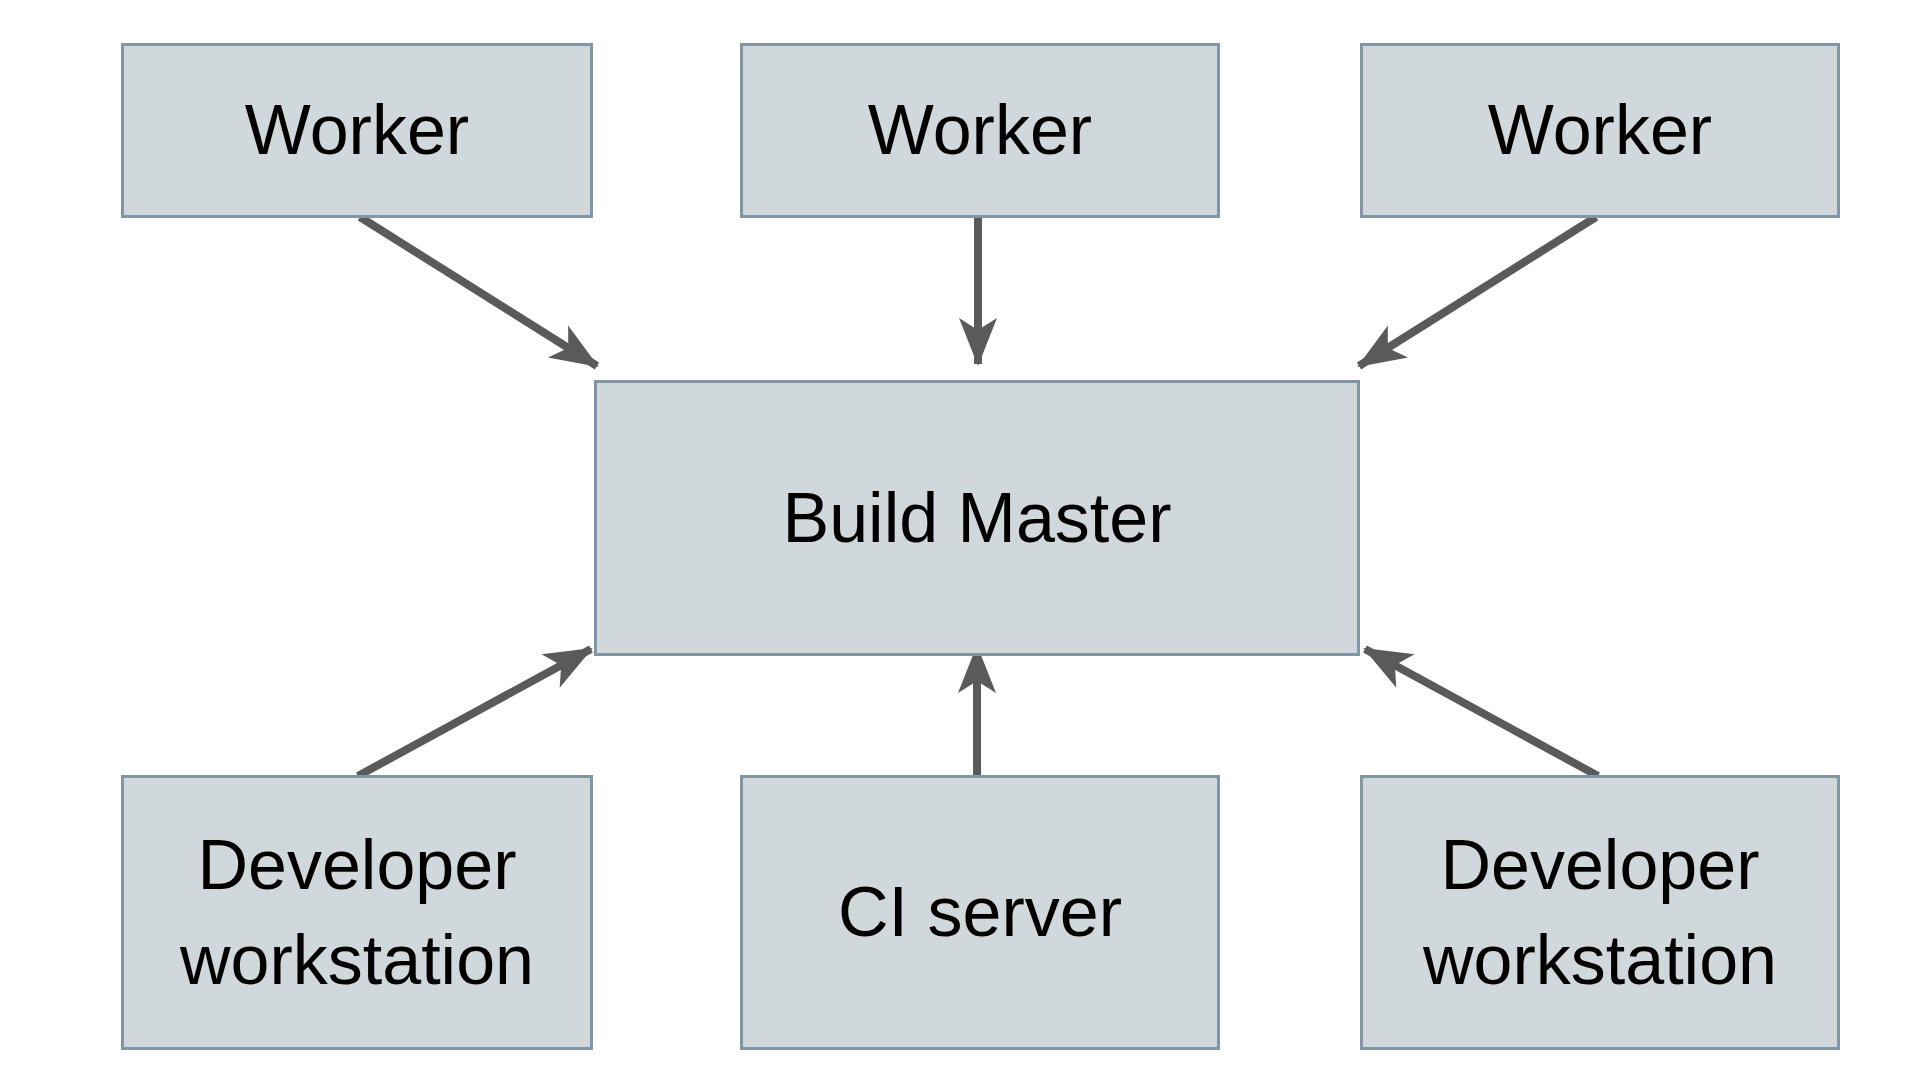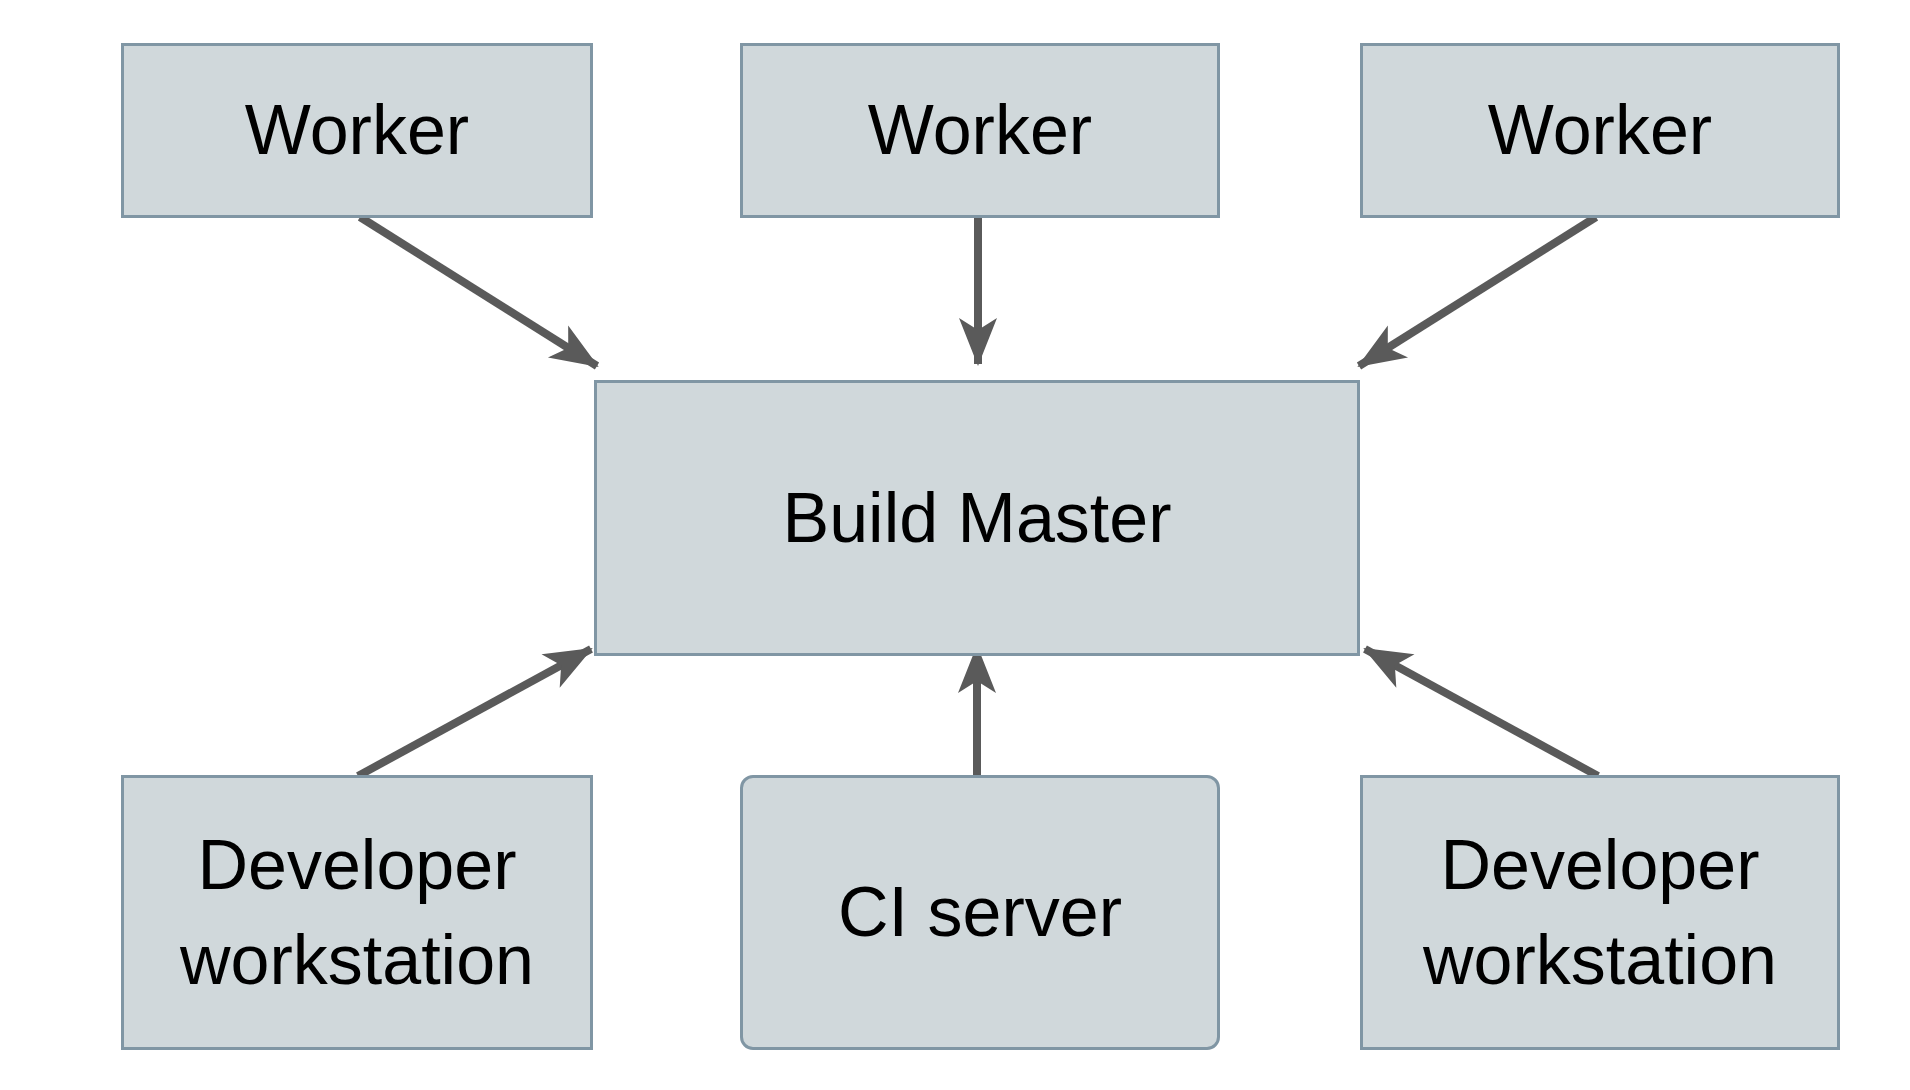--- a/index.html
+++ b/index.html
@@ -30,21 +30,21 @@
     color:var(--text);
     font-size:70px;
     line-height:1.35;
     padding:0 18px;
   }
   .worker-tl{left:121px;top:43px;width:472px;height:175px;}
   .worker-tc{left:740px;top:43px;width:480px;height:175px;}
   .worker-tr{left:1360px;top:43px;width:480px;height:175px;}
   .build-master{left:594px;top:368px;width:766px;height:276px;margin-top:12px;}
   .dev-bl{left:121px;top:775px;width:472px;height:275px;}
-  .ci-server{left:740px;top:775px;width:480px;height:275px;border-radius:13px;}
+  .ci-server{left:740px;top:775px;width:480px;height:275px;}
   .dev-br{left:1360px;top:775px;width:480px;height:275px;}
   #edges{
     position:absolute;
     left:0;top:0;
     width:1910px;height:1090px;
     pointer-events:none;
   }
   #edges line{
     stroke:var(--arrow);
     stroke-width:8;

